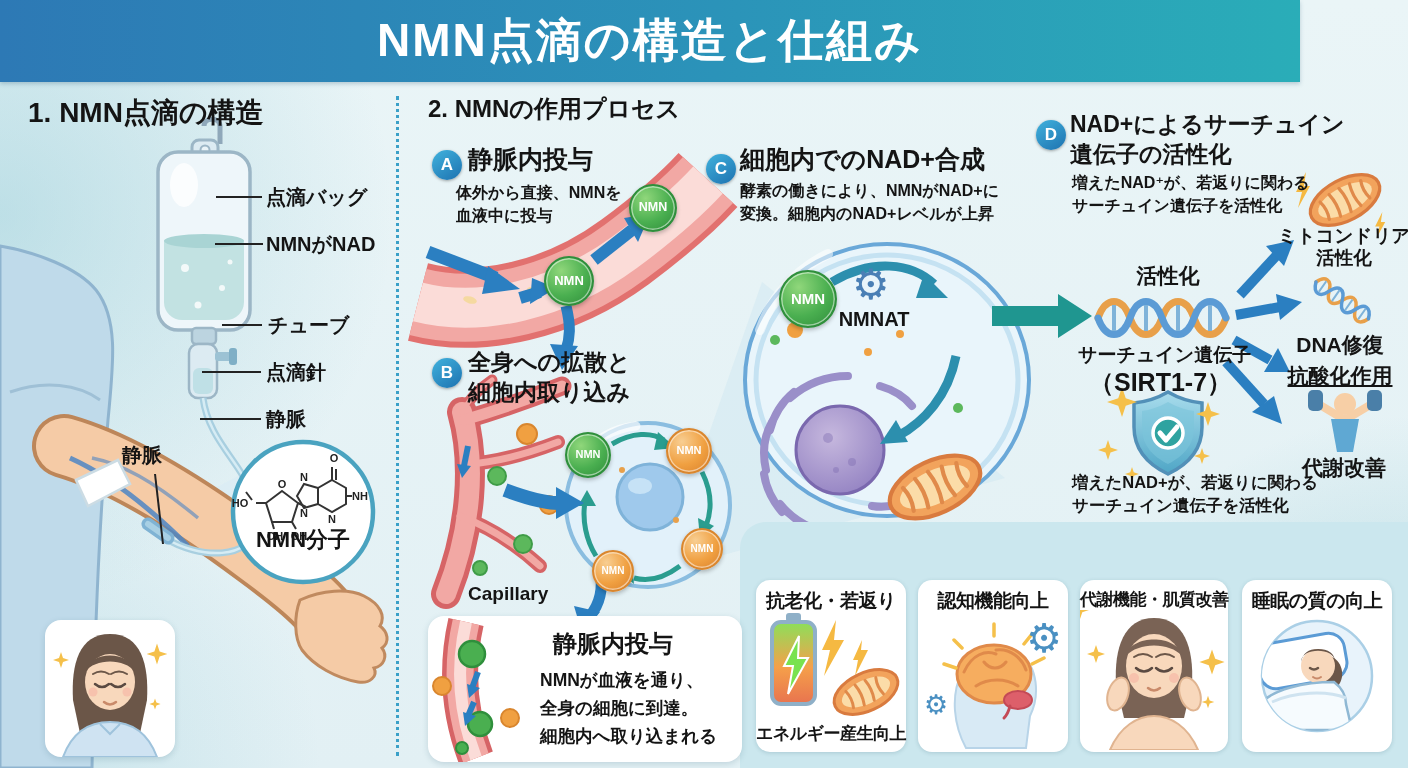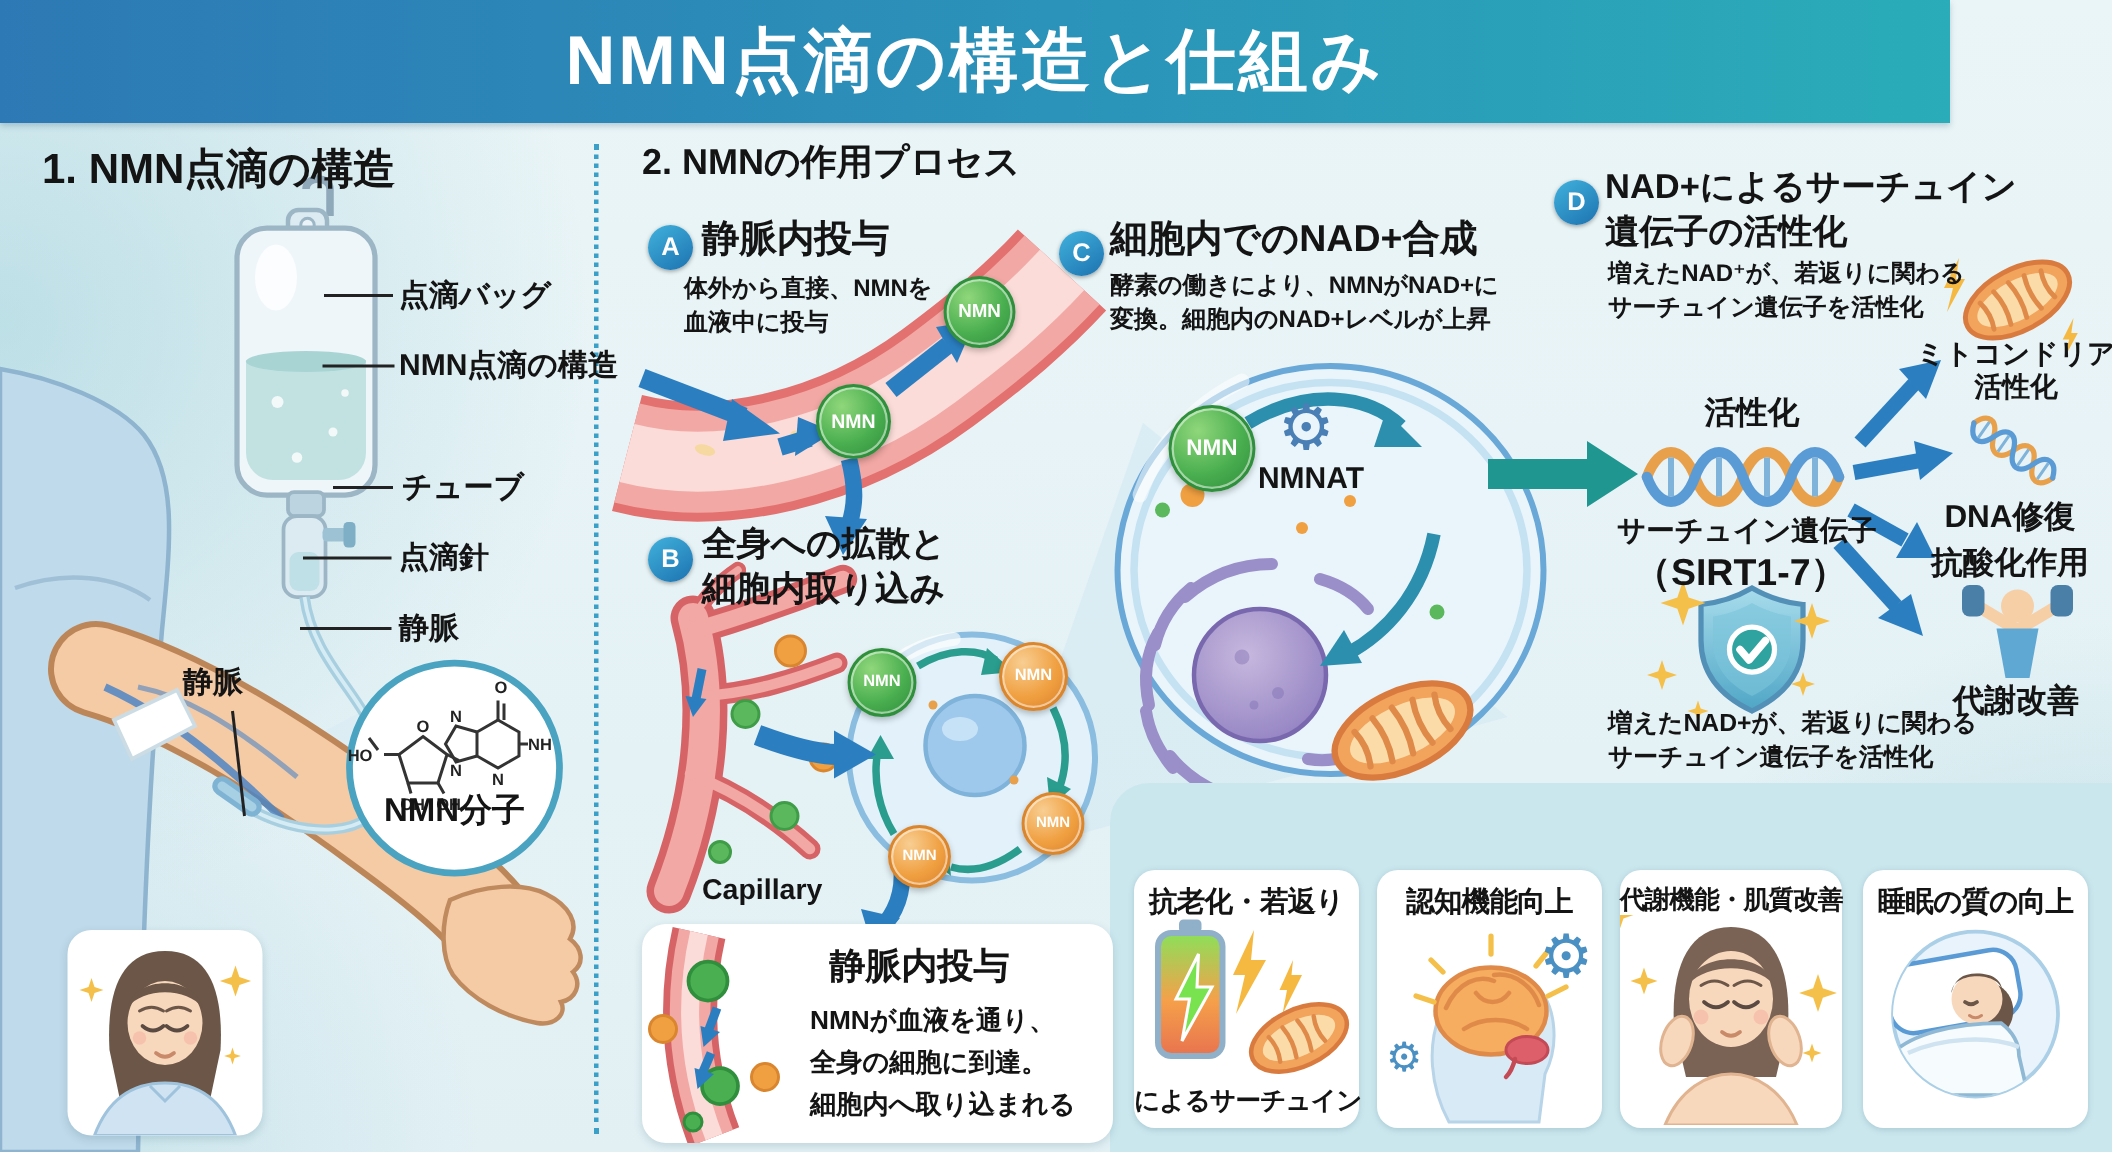--- a/index.html
+++ b/index.html
@@ -280,21 +280,21 @@
   </svg>
 
   <div class="header">
     <h1>NMN点滴の構造と仕組み</h1>
   </div>
 
   <div class="divider"></div>
 
   <div class="t" style="left:28px;top:98px;font-size:28px;">1. NMN点滴の構造</div>
   <div class="t" style="left:266px;top:186px;font-size:20px;">点滴バッグ</div>
-  <div class="t" style="left:266px;top:233px;font-size:20px;">NMN点滴の構造</div>
+  <div class="t" style="left:266px;top:233px;font-size:20px;">NMNがNAD</div>
   <div class="t" style="left:268px;top:314px;font-size:20px;">チューブ</div>
   <div class="t" style="left:266px;top:361px;font-size:20px;">点滴針</div>
   <div class="t" style="left:266px;top:408px;font-size:20px;">静脈</div>
   <div class="t" style="left:122px;top:444px;font-size:20px;">静脈</div>
   <div class="t ctr" style="left:243px;top:528px;width:120px;font-size:22px;">NMN分子</div>
 
   <div class="card" style="left:45px;top:620px;width:130px;height:137px;">
     <svg width="130" height="137" viewBox="0 0 130 137">
       <path d="M65,14 C34,14 26,44 28,80 L36,118 L94,118 L102,80 C104,44 96,14 65,14 Z" fill="#6b5648"></path>
       <ellipse cx="65" cy="62" rx="25" ry="28" fill="#f8d8bc"></ellipse>
@@ -372,21 +372,21 @@
 
   <div class="t ctr" style="left:1118px;top:264px;width:100px;font-size:21px;">活性化</div>
   <div class="t ctr" style="left:1078px;top:345px;width:165px;font-size:19px;">サーチュイン遺伝子</div>
   <div class="t ctr" style="left:1078px;top:369px;width:165px;font-size:25px;">（SIRT1-7）</div>
   <div class="t" style="left:1072px;top:473px;font-size:16.5px;">増えたNAD+が、若返りに関わる</div>
   <div class="t" style="left:1072px;top:496px;font-size:16.5px;">サーチュイン遺伝子を活性化</div>
 
   <div class="t ctr" style="left:1274px;top:226px;width:140px;font-size:18.5px;">ミトコンドリア</div>
   <div class="t ctr" style="left:1274px;top:248px;width:140px;font-size:18.5px;">活性化</div>
   <div class="t ctr" style="left:1285px;top:333px;width:110px;font-size:21px;">DNA修復</div>
-  <div class="t ctr" style="left:1278px;top:364px;width:124px;font-size:21px;">抗酸化作用</div>
+  <div class="t ctr" style="left:1278px;top:364px;width:124px;font-size:21px;text-decoration:underline;">抗酸化作用</div>
   <div class="t ctr" style="left:1286px;top:456px;width:116px;font-size:21px;">代謝改善</div>
 
   <div class="panel3"></div>
 
   <div class="ecard" style="left:756px;width:150px;">
     <div class="etitle">抗老化・若返り</div>
     <svg width="150" height="110" viewBox="0 0 150 110" style="position:absolute;left:0;top:32px;">
       <defs>
         <linearGradient id="gbat" x1="0" y1="0" x2="0" y2="1">
           <stop offset="0%" stop-color="#8be05a"></stop>
@@ -398,21 +398,21 @@
       <rect x="16" y="10" width="43" height="82" rx="9" fill="url(#gbat)" stroke="#8fb0c8" stroke-width="4"></rect>
       <polygon points="43,24 28,54 37,54 32,82 52,46 42,46" fill="#79e24f" stroke="#ffffff" stroke-width="2"></polygon>
       <polygon points="80,8 66,38 74,38 68,64 88,28 78,28" fill="#f5b942"></polygon>
       <polygon points="106,28 97,48 102,48 99,64 112,38 105,38" fill="#f5b942"></polygon>
       <g transform="translate(110,80) rotate(-25)">
         <ellipse rx="34" ry="19" fill="#f2a35c" stroke="#d97b3f" stroke-width="3"></ellipse>
         <ellipse rx="26" ry="12" fill="#fbdca8"></ellipse>
         <path d="M-18,-9 q3,9 0,18 M-7,-11 q3,11 0,22 M4,-11 q3,11 0,22 M15,-9 q-3,9 0,18" stroke="#e08a4a" stroke-width="3" fill="none" stroke-linecap="round"></path>
       </g>
     </svg>
-    <div class="ctext" style="left:0;right:0;bottom:7px;text-align:center;font-size:17px;letter-spacing:-0.5px;">によるサーチュイン</div>
+    <div class="ctext" style="left:0;right:0;bottom:7px;text-align:center;font-size:17px;letter-spacing:-0.5px;">エネルギー産生向上</div>
   </div>
 
   <div class="ecard" style="left:918px;width:150px;">
     <div class="etitle">認知機能向上</div>
     <svg width="150" height="140" viewBox="0 0 150 140" style="position:absolute;left:0;top:30px;">
       <path d="M48,138 C36,116 32,86 44,62 C54,40 84,32 102,44 C120,56 122,86 112,106 L108,138 Z" fill="#d8eaf5" stroke="#b8d4e8" stroke-width="2"></path>
       <ellipse cx="76" cy="64" rx="37" ry="29" fill="#f6ad5f" stroke="#e08a4a" stroke-width="3"></ellipse>
       <path d="M46,62 C54,44 68,40 78,44 M78,40 C92,38 104,48 108,60 M58,76 C70,68 88,68 100,76 M66,52 C72,60 82,60 88,52" stroke="#e08a4a" stroke-width="3" fill="none" stroke-linecap="round"></path>
       <ellipse cx="100" cy="90" rx="14" ry="9" fill="#dd5f6a" stroke="#c44a56" stroke-width="2"></ellipse>
       <path d="M92,96 q-2,8 -6,12" stroke="#c44a56" stroke-width="3" fill="none" stroke-linecap="round"></path>

